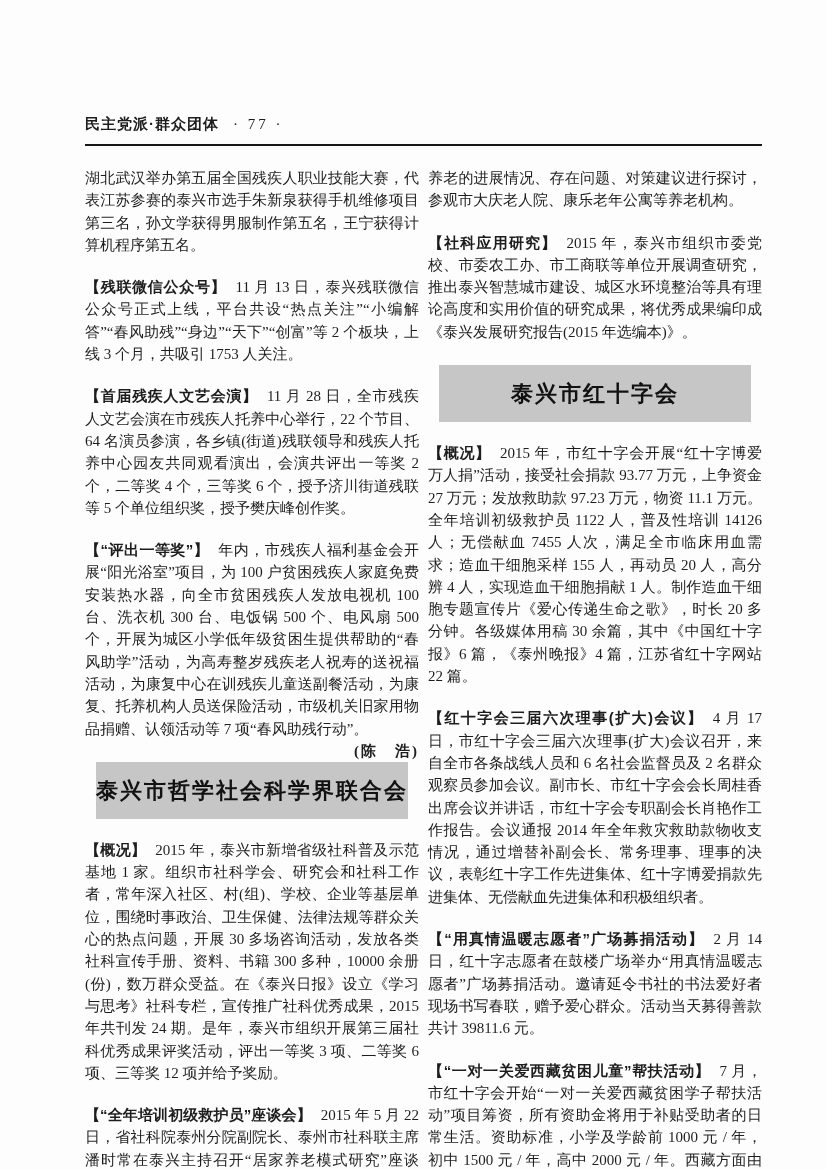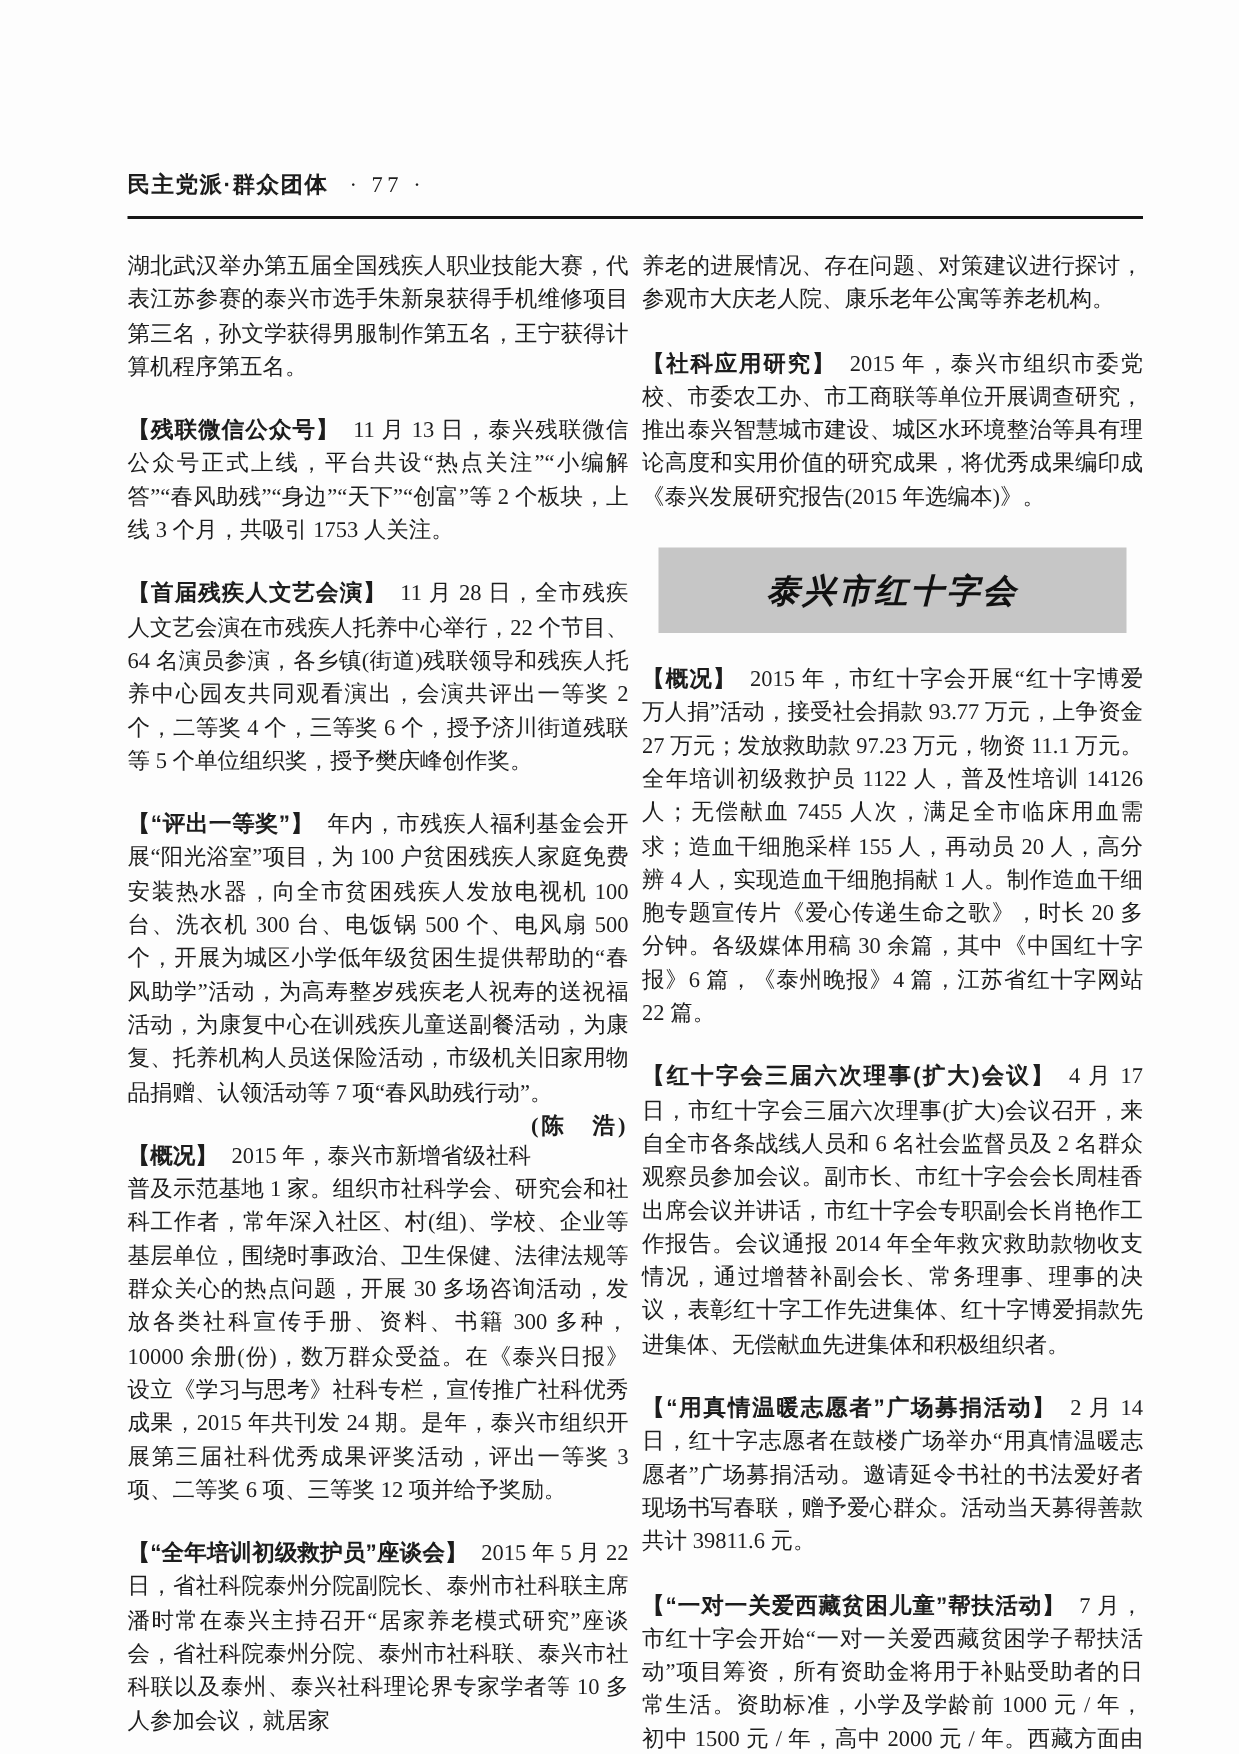--- a/index.html
+++ b/index.html
@@ -65,21 +65,20 @@
   .section-box{
     background:#c6c6c6;
     margin:22px 11px 2px 11px;
     padding:14px 0 13px 0;
     text-align:center;
     font-family:"Liberation Sans","DejaVu Sans",sans-serif;
     font-weight:bold;
     font-size:22px;
     letter-spacing:2px;
     color:#111;
-    font-style:italic;
   }
 </style>
 </head>
 <body>
 
 <div class="page">
 
   <div class="running-head">
     <span>民主党派·群众团体</span><span class="pageno">· 77 ·</span>
   </div>
@@ -93,20 +92,23 @@
       </p>
       <p class="para">
         <span class="entry-label">【残联微信公众号】</span><span>11 月 13 日，泰兴残联微信公众号正式上线，平台共设“热点关注”“小编解答”“春风助残”“身边”“天下”“创富”等 2 个板块，上线 3 个月，共吸引 1753 人关注。</span>
       </p>
       <p class="para">
         <span class="entry-label">【首届残疾人文艺会演】</span><span>11 月 28 日，全市残疾人文艺会演在市残疾人托养中心举行，22 个节目、64 名演员参演，各乡镇(街道)残联领导和残疾人托养中心园友共同观看演出，会演共评出一等奖 2 个，二等奖 4 个，三等奖 6 个，授予济川街道残联等 5 个单位组织奖，授予樊庆峰创作奖。</span>
       </p>
       <p class="para">
         <span class="entry-label">【“评出一等奖”】</span><span>年内，市残疾人福利基金会开展“阳光浴室”项目，为 100 户贫困残疾人家庭免费安装热水器，向全市贫困残疾人发放电视机 100 台、洗衣机 300 台、电饭锅 500 个、电风扇 500 个，开展为城区小学低年级贫困生提供帮助的“春风助学”活动，为高寿整岁残疾老人祝寿的送祝福活动，为康复中心在训残疾儿童送副餐活动，为康复、托养机构人员送保险活动，市级机关旧家用物品捐赠、认领活动等 7 项“春风助残行动”。</span><span class="byline">(陈　浩)</span>
       </p>
+      <div class="section-box">
+        <span>泰兴市哲学社会科学界联合会</span>
+      </div>
       <p class="para">
         <span class="entry-label">【概况】</span><span>2015 年，泰兴市新增省级社科普及示范基地 1 家。组织市社科学会、研究会和社科工作者，常年深入社区、村(组)、学校、企业等基层单位，围绕时事政治、卫生保健、法律法规等群众关心的热点问题，开展 30 多场咨询活动，发放各类社科宣传手册、资料、书籍 300 多种，10000 余册(份)，数万群众受益。在《泰兴日报》设立《学习与思考》社科专栏，宣传推广社科优秀成果，2015 年共刊发 24 期。是年，泰兴市组织开展第三届社科优秀成果评奖活动，评出一等奖 3 项、二等奖 6 项、三等奖 12 项并给予奖励。</span>
       </p>
       <p class="para">
         <span class="entry-label">【“全年培训初级救护员”座谈会】</span><span>2015 年 5 月 22 日，省社科院泰州分院副院长、泰州市社科联主席潘时常在泰兴主持召开“居家养老模式研究”座谈会，省社科院泰州分院、泰州市社科联、泰兴市社科联以及泰州、泰兴社科理论界专家学者等 10 多人参加会议，就居家</span>
       </p>
     </div>
 
     <div class="col">
       <p class="para first">

